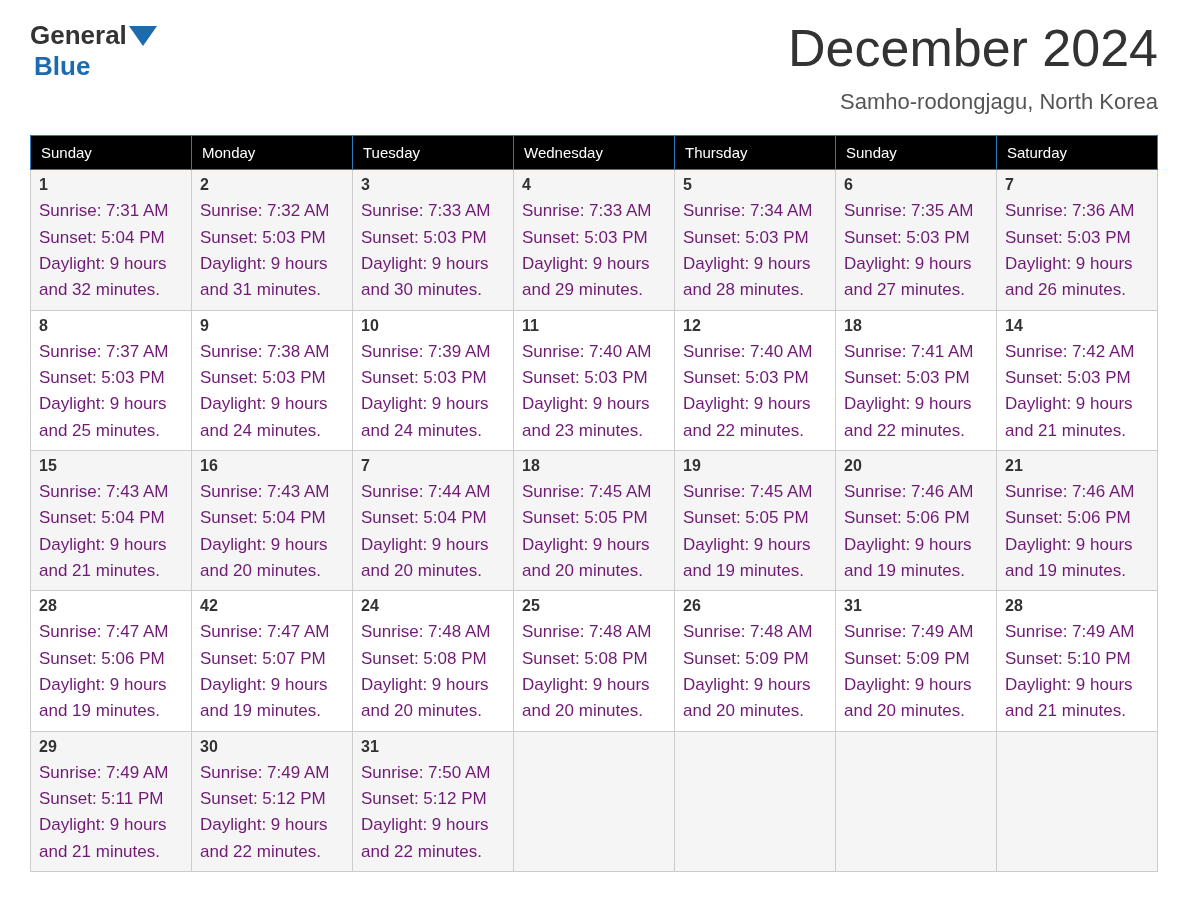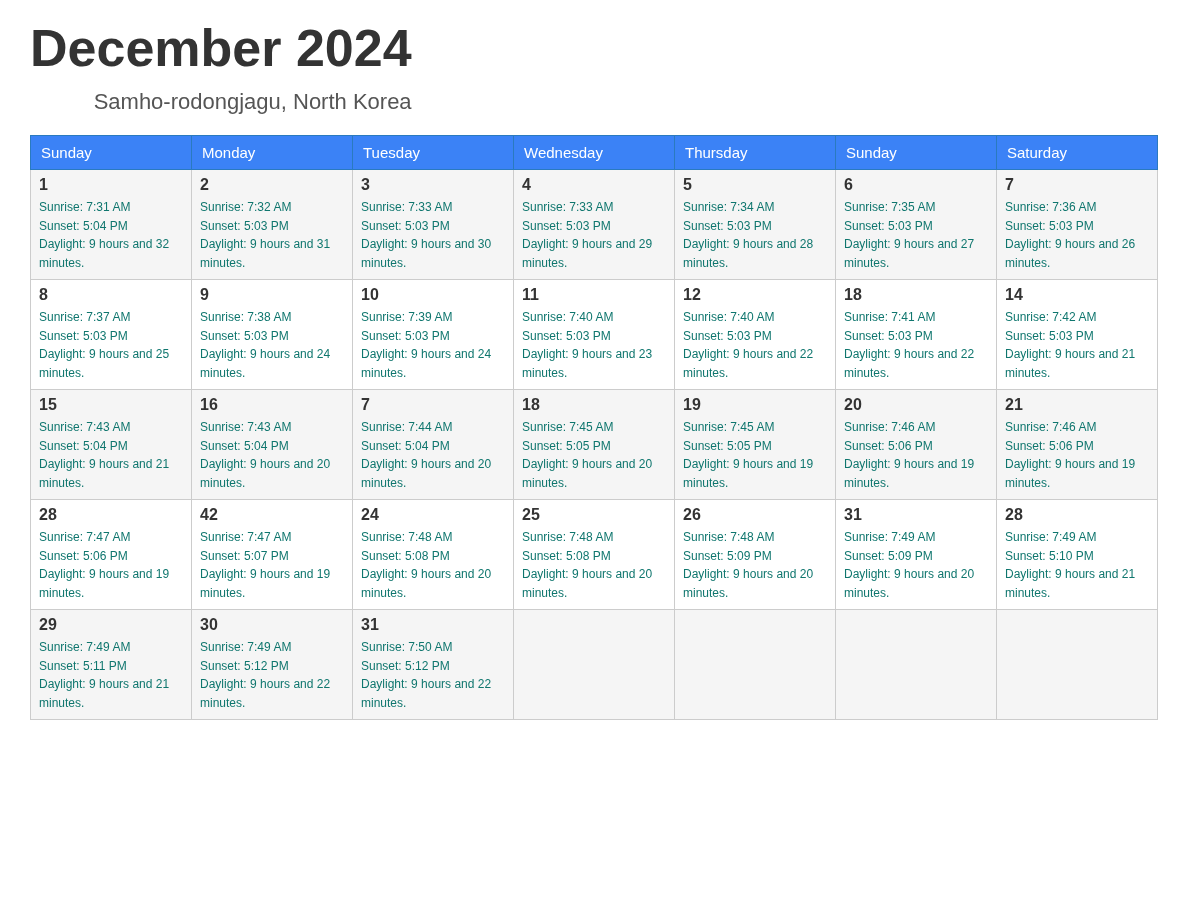--- a/index.html
+++ b/index.html
@@ -39,36 +39,36 @@
       display: inline-block;
     }
     .logo-blue {
       color: #1a6baf;
     }
     .title-area {
       text-align: right;
     }
     .month-title {
       font-size: 52px;
-      font-weight: bold;
+      font-weight: normal;
       color: #333;
       line-height: 1.1;
     }
     .location-title {
       font-size: 22px;
       color: #555;
       margin-top: 12px;
     }
     table {
       width: 100%;
       border-collapse: collapse;
       table-layout: fixed;
     }
     th {
-      background-color: #3b82f6;
+      background-color: #000000;
       color: white;
       text-align: left;
       padding: 8px 10px;
       font-size: 15px;
       font-weight: normal;
       border: 1px solid #2a7abf;
     }
     td {
       border: 1px solid #ccc;
       vertical-align: top;
@@ -76,32 +76,41 @@
       height: 110px;
     }
     .day-number {
       font-size: 16px;
       font-weight: bold;
       color: #333;
       display: block;
       margin-bottom: 4px;
     }
     .day-info {
-      font-size: 12px;
-      color: #0f766e;
+      font-size: 17px;
+      color: #701a75;
       line-height: 1.55;
     }
     tr:nth-child(odd) td { background-color: #f5f5f5; }
     tr:nth-child(even) td { background-color: #ffffff; }
     td.empty { background-color: #f9f9f9; }
   </style>
 </head>
 <body>
 
 <div class="header">
+  <div class="logo">
+    <div class="logo-text">
+      <span class="logo-general">General</span>
+      <span class="logo-triangle"></span>
+    </div>
+    <div style="margin-left:4px;">
+      <span class="logo-blue" style="font-size:26px;font-weight:bold;">Blue</span>
+    </div>
+  </div>
   <div class="title-area">
     <div class="month-title">December 2024</div>
     <div class="location-title">Samho-rodongjagu, North Korea</div>
   </div>
 </div>
 
 <table>
   <thead>
     <tr>
       <th>Sunday</th>

